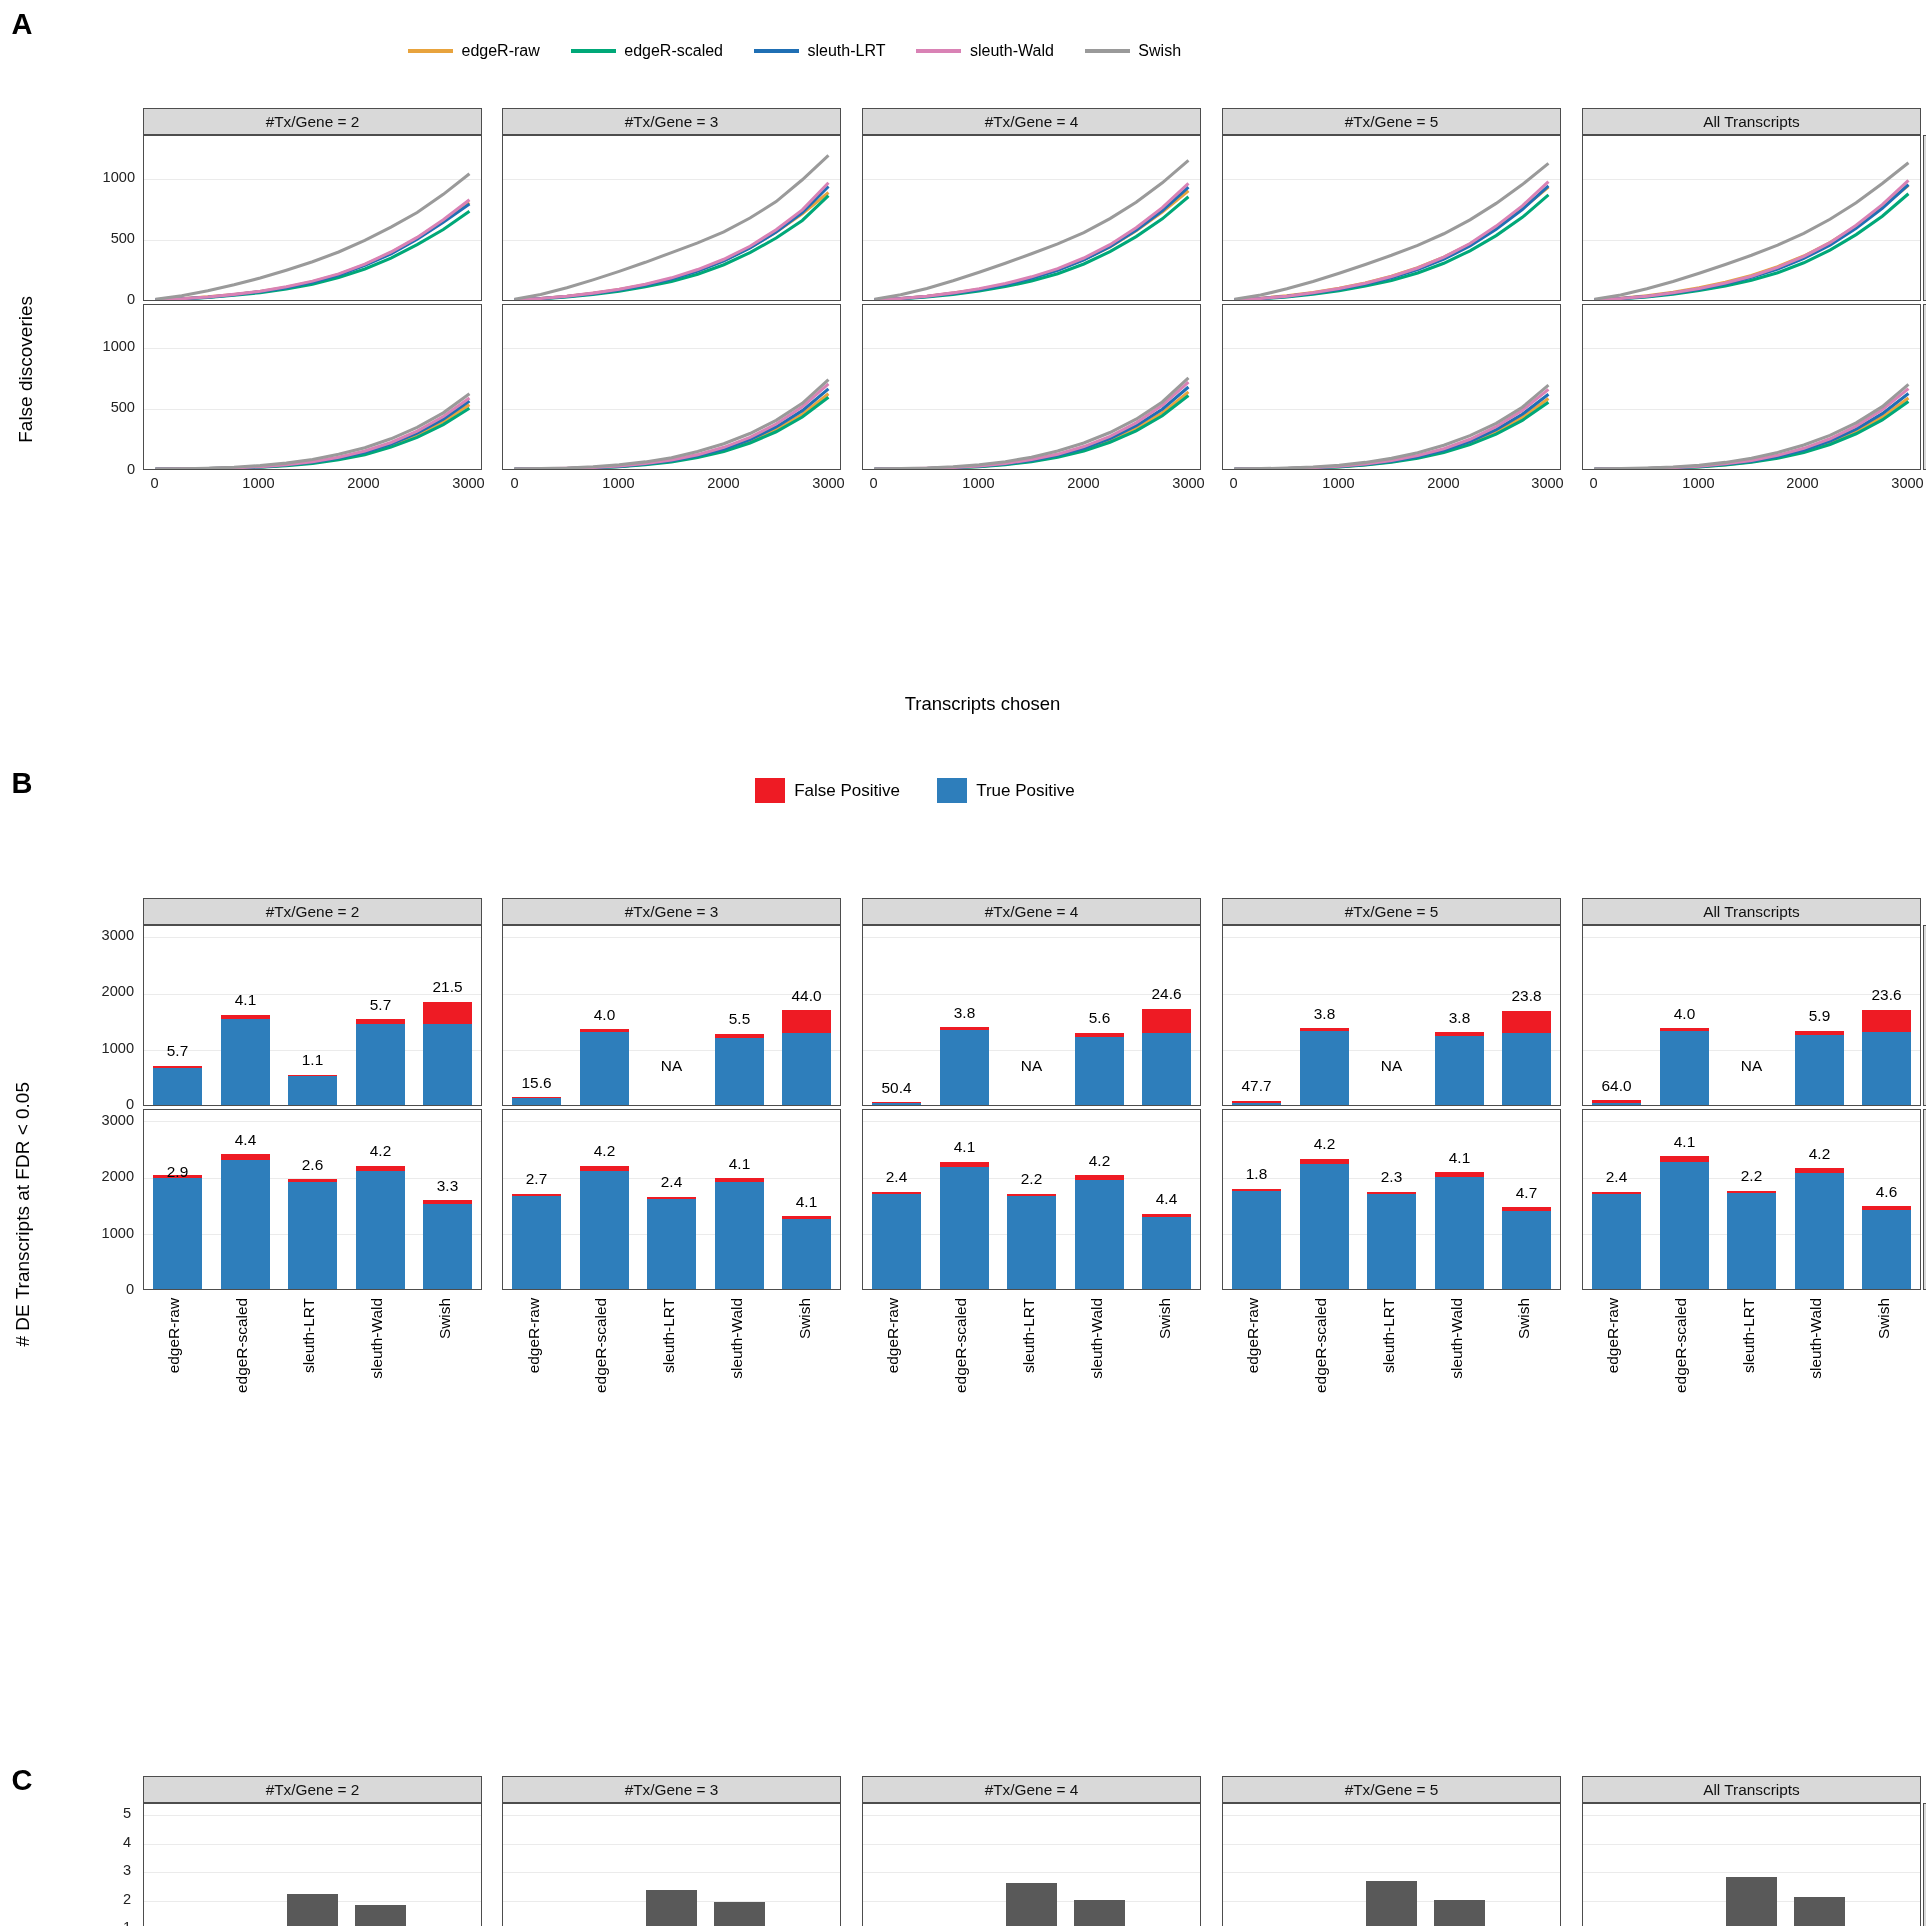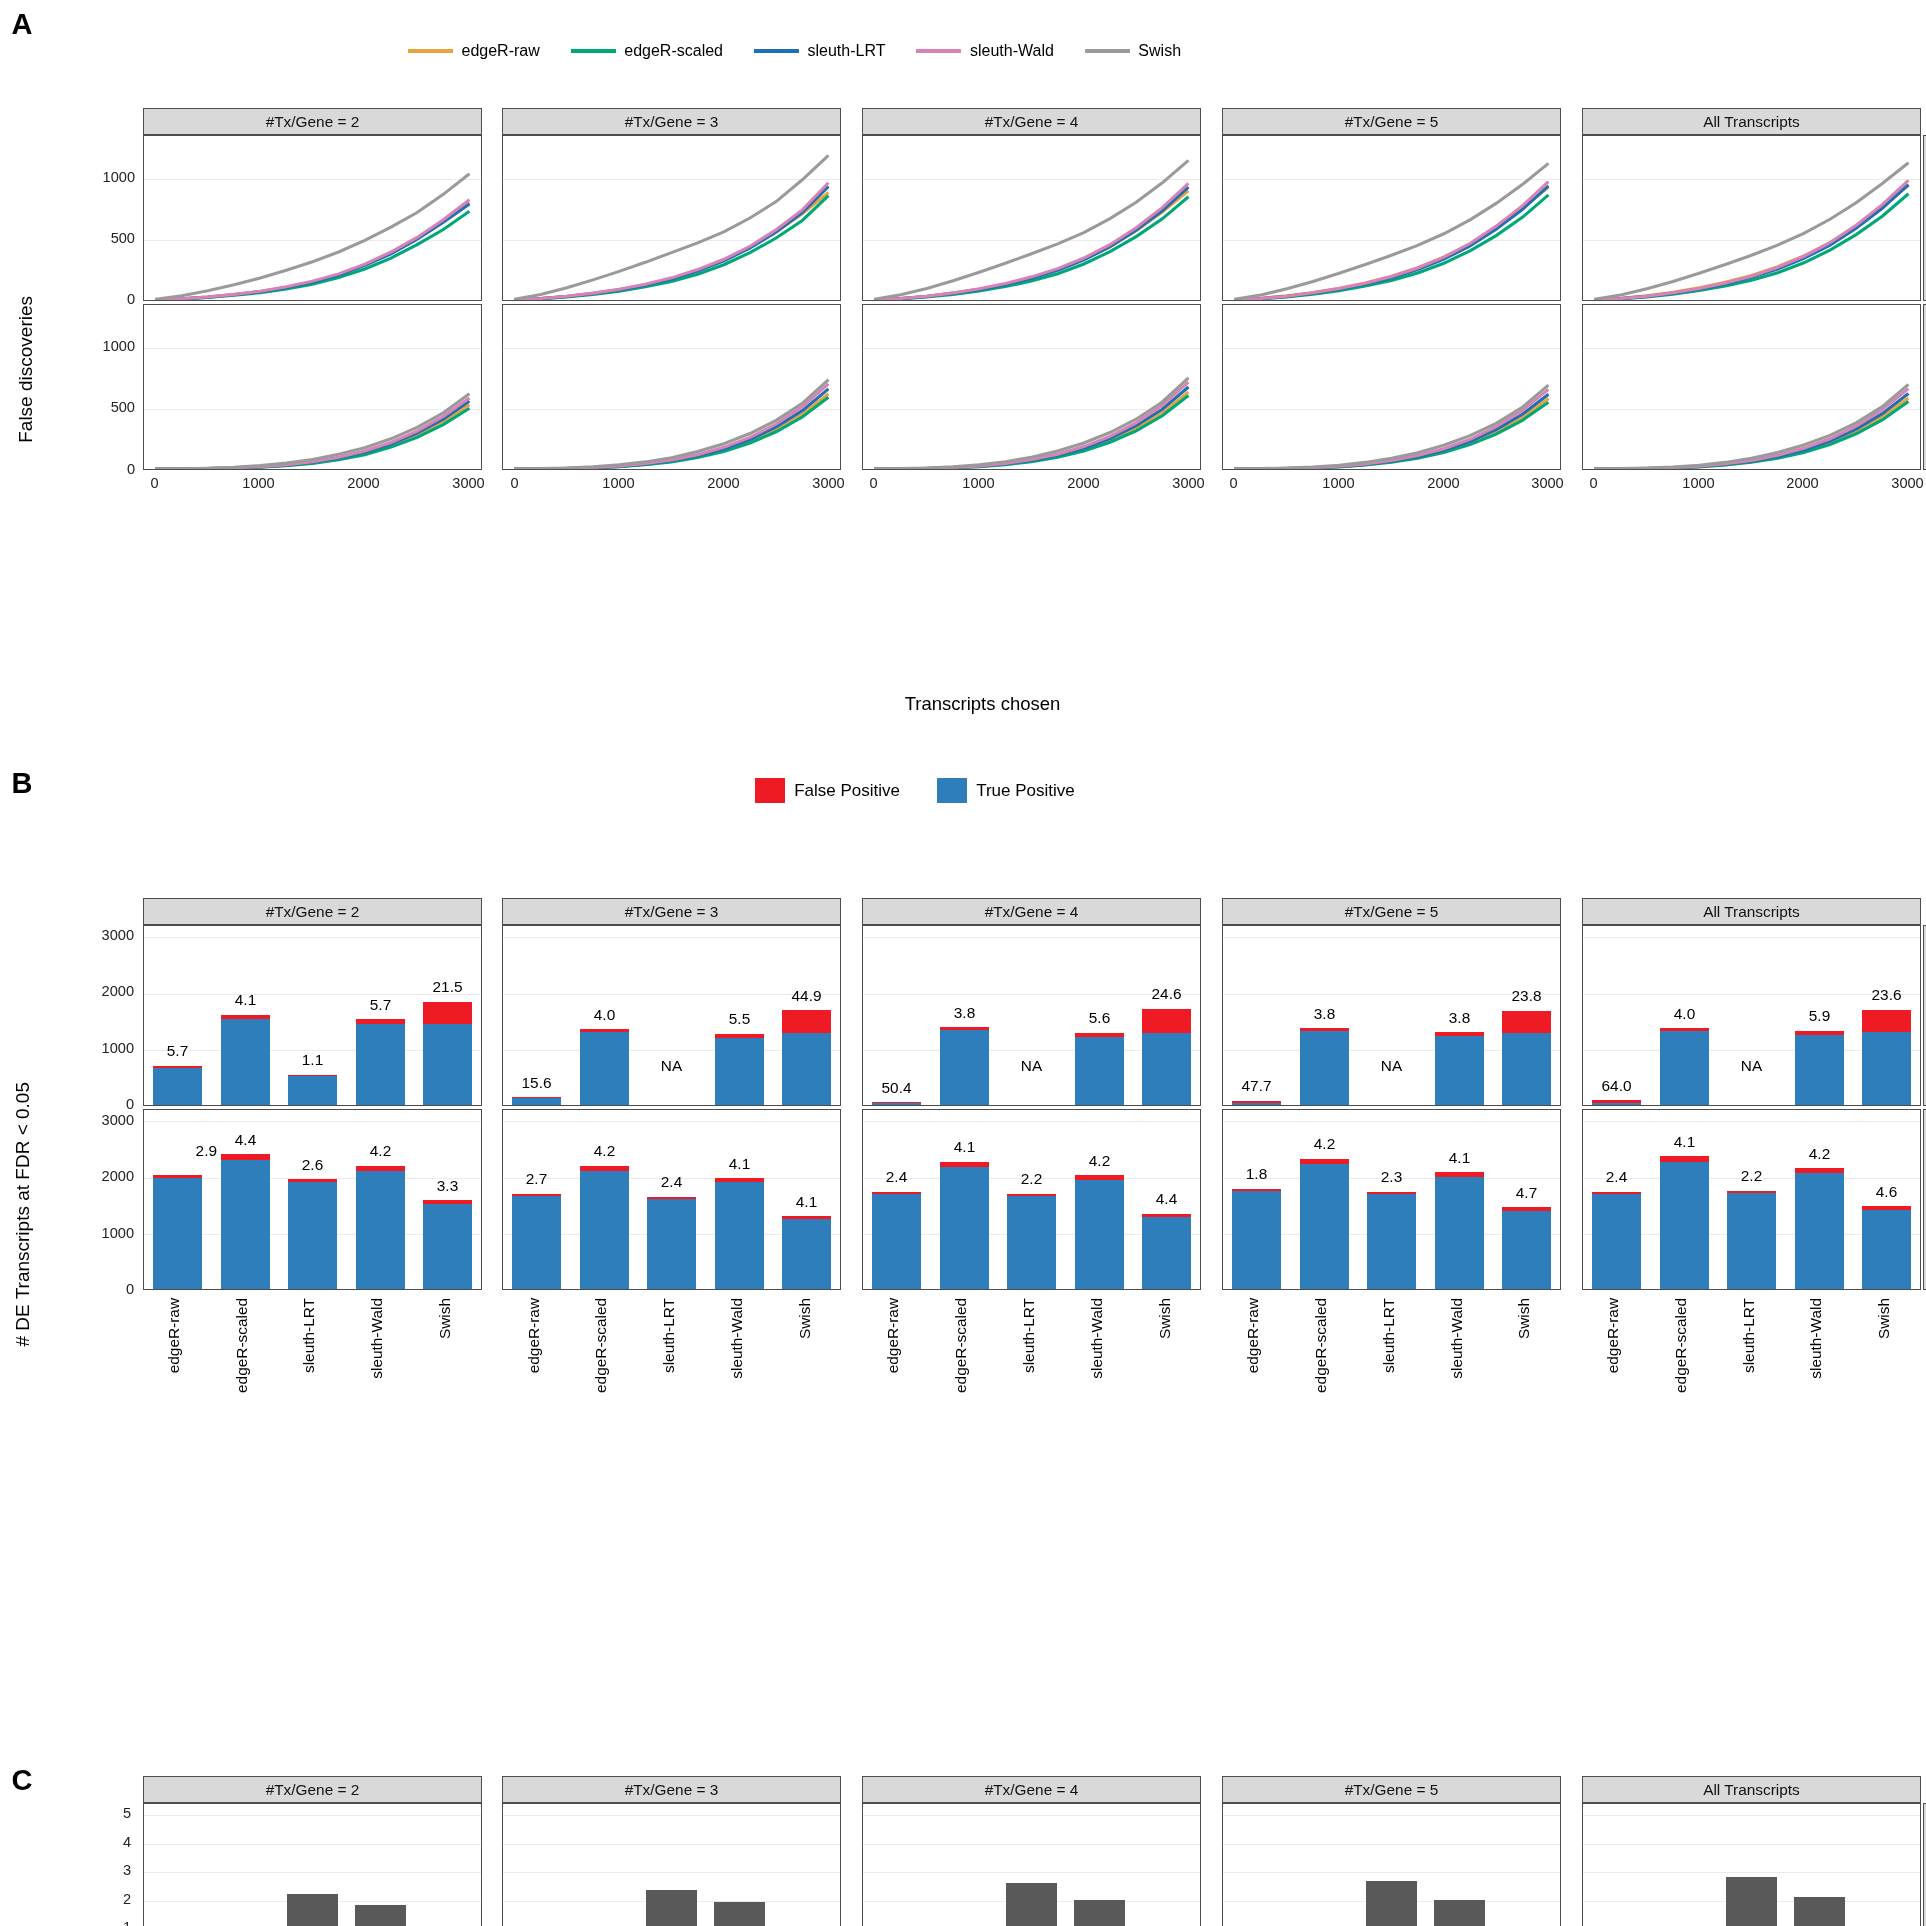--- a/index.html
+++ b/index.html
@@ -271,21 +271,21 @@
         <div style="position:absolute;left:-6px;top:148px;width:79px;text-align:center;" class="bar-val">15.6</div>
         <div style="position:absolute;left:77px;bottom:0;width:49px;height:73px;background:#2E7EBB;"></div>
         <div style="position:absolute;left:77px;bottom:73px;width:49px;height:3.1px;background:#EE1B24;"></div>
         <div style="position:absolute;left:62px;top:80px;width:79px;text-align:center;" class="bar-val">4.0</div>
         <div style="position:absolute;left:129px;top:131px;width:79px;text-align:center;" class="bar-val">NA</div>
         <div style="position:absolute;left:212px;bottom:0;width:49px;height:67px;background:#2E7EBB;"></div>
         <div style="position:absolute;left:212px;bottom:67px;width:49px;height:3.9px;background:#EE1B24;"></div>
         <div style="position:absolute;left:197px;top:84px;width:79px;text-align:center;" class="bar-val">5.5</div>
         <div style="position:absolute;left:279px;bottom:0;width:49px;height:72px;background:#2E7EBB;"></div>
         <div style="position:absolute;left:279px;bottom:72px;width:49px;height:23px;background:#EE1B24;"></div>
-        <div style="position:absolute;left:264px;top:61px;width:79px;text-align:center;" class="bar-val">44.9</div>
+        <div style="position:absolute;left:264px;top:61px;width:79px;text-align:center;" class="bar-val">44.0</div>
       </div>
       <div style="position:absolute;left:862px;top:925px;width:339px;height:181px;" class="cell">
         <div style="top:124px;" class="grid-line"></div>
         <div style="top:68px;" class="grid-line"></div>
         <div style="top:11.3px;" class="grid-line"></div>
         <div style="position:absolute;left:9.4px;bottom:0;width:49px;height:1.7px;background:#2E7EBB;"></div>
         <div style="position:absolute;left:9.4px;bottom:1.7px;width:49px;height:1px;background:#EE1B24;"></div>
         <div style="position:absolute;left:-6px;top:153px;width:79px;text-align:center;" class="bar-val">50.4</div>
         <div style="position:absolute;left:77px;bottom:0;width:49px;height:75px;background:#2E7EBB;"></div>
         <div style="position:absolute;left:77px;bottom:75px;width:49px;height:3px;background:#EE1B24;"></div>
@@ -334,21 +334,21 @@
         <div style="position:absolute;left:279px;bottom:73px;width:49px;height:22.4px;background:#EE1B24;"></div>
         <div style="position:absolute;left:264px;top:60px;width:79px;text-align:center;" class="bar-val">23.6</div>
       </div>
       <div style="position:absolute;left:1923px;top:925px;width:24px;height:181px;" class="facet-strip right">#Lib/Group = 3</div>
       <div style="position:absolute;left:143px;top:1109px;width:339px;height:181px;" class="cell">
         <div style="top:124px;" class="grid-line"></div>
         <div style="top:68px;" class="grid-line"></div>
         <div style="top:11.3px;" class="grid-line"></div>
         <div style="position:absolute;left:9.4px;bottom:0;width:49px;height:111px;background:#2E7EBB;"></div>
         <div style="position:absolute;left:9.4px;bottom:111px;width:49px;height:3.4px;background:#EE1B24;"></div>
-        <div style="position:absolute;left:-6px;top:32px;width:79px;text-align:right;" class="bar-val">2.9</div>
+        <div style="position:absolute;left:-6px;top:53px;width:79px;text-align:center;" class="bar-val">2.9</div>
         <div style="position:absolute;left:77px;bottom:0;width:49px;height:129px;background:#2E7EBB;"></div>
         <div style="position:absolute;left:77px;bottom:129px;width:49px;height:5.9px;background:#EE1B24;"></div>
         <div style="position:absolute;left:62px;top:21px;width:79px;text-align:center;" class="bar-val">4.4</div>
         <div style="position:absolute;left:144px;bottom:0;width:49px;height:107px;background:#2E7EBB;"></div>
         <div style="position:absolute;left:144px;bottom:107px;width:49px;height:2.8px;background:#EE1B24;"></div>
         <div style="position:absolute;left:129px;top:46px;width:79px;text-align:center;" class="bar-val">2.6</div>
         <div style="position:absolute;left:212px;bottom:0;width:49px;height:118px;background:#2E7EBB;"></div>
         <div style="position:absolute;left:212px;bottom:118px;width:49px;height:5px;background:#EE1B24;"></div>
         <div style="position:absolute;left:197px;top:32px;width:79px;text-align:center;" class="bar-val">4.2</div>
         <div style="position:absolute;left:279px;bottom:0;width:49px;height:85px;background:#2E7EBB;"></div>

